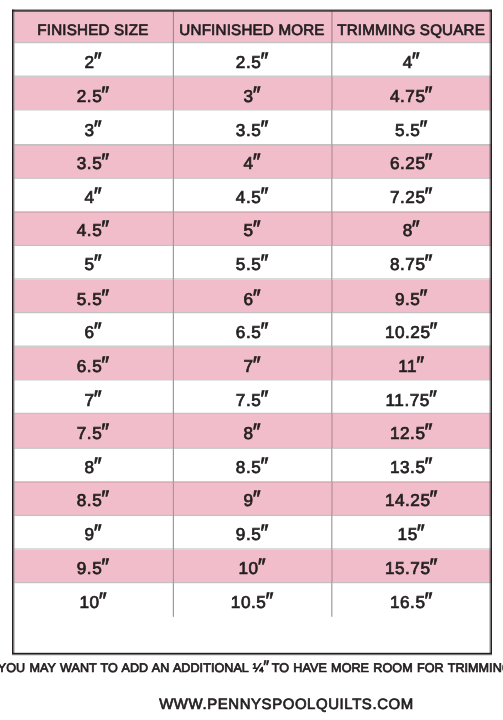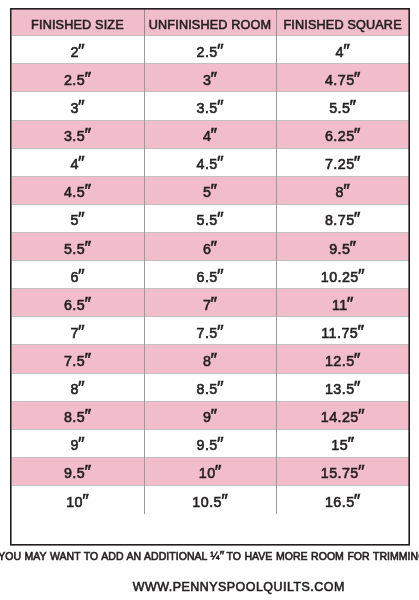--- a/index.html
+++ b/index.html
@@ -110,22 +110,22 @@
   }
 </style>
 </head>
 <body>
 
 <div id="page">
   <table class="chart-table">
     <tbody id="tbody">
         <tr class="header-row">
           <td><span class="cv">FINISHED SIZE</span></td>
-          <td><span class="cv">UNFINISHED ROOM</span></td>
-          <td><span class="cv">FINISHED SQUARE</span></td>
+          <td><span class="cv">UNFINISHED MORE</span></td>
+          <td><span class="cv">TRIMMING SQUARE</span></td>
         </tr>
         <tr class="data-row">
           <td><span class="cv">2<span class="inch">″</span></span></td>
           <td><span class="cv">2.5<span class="inch">″</span></span></td>
           <td><span class="cv">4<span class="inch">″</span></span></td>
         </tr>
         <tr class="data-row pink">
           <td><span class="cv">2.5<span class="inch">″</span></span></td>
           <td><span class="cv">3<span class="inch">″</span></span></td>
           <td><span class="cv">4.75<span class="inch">″</span></span></td>

